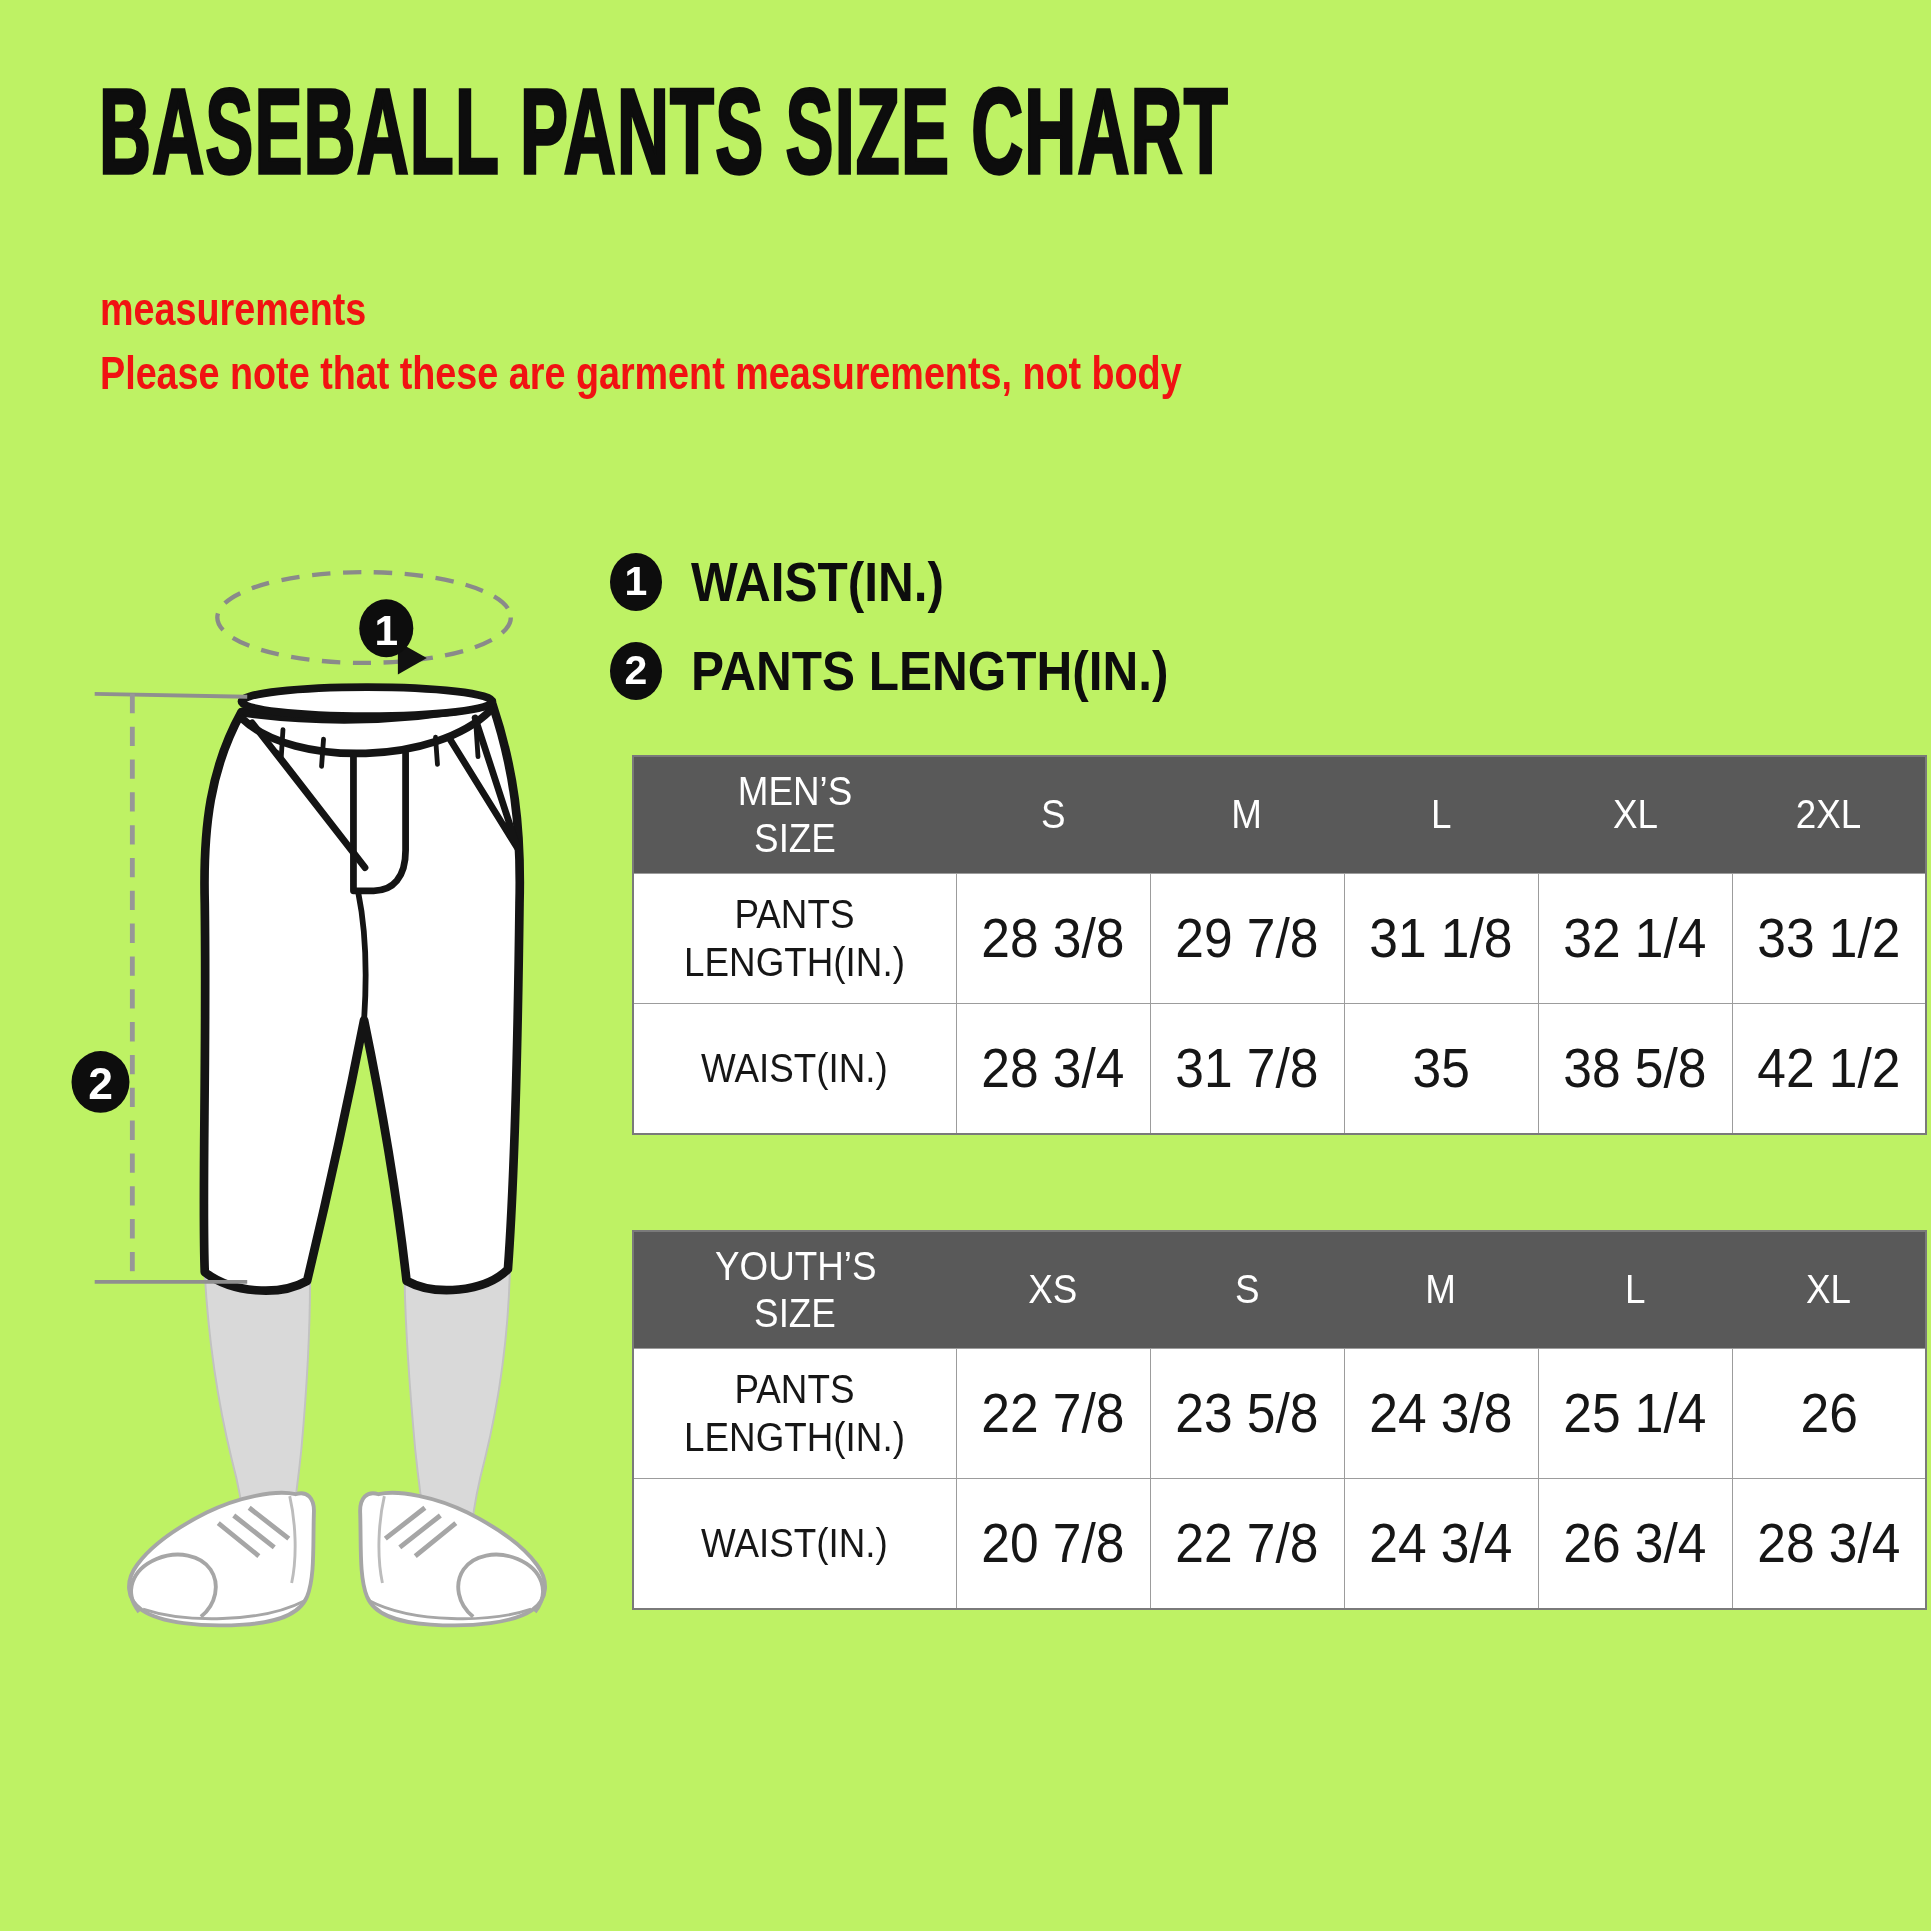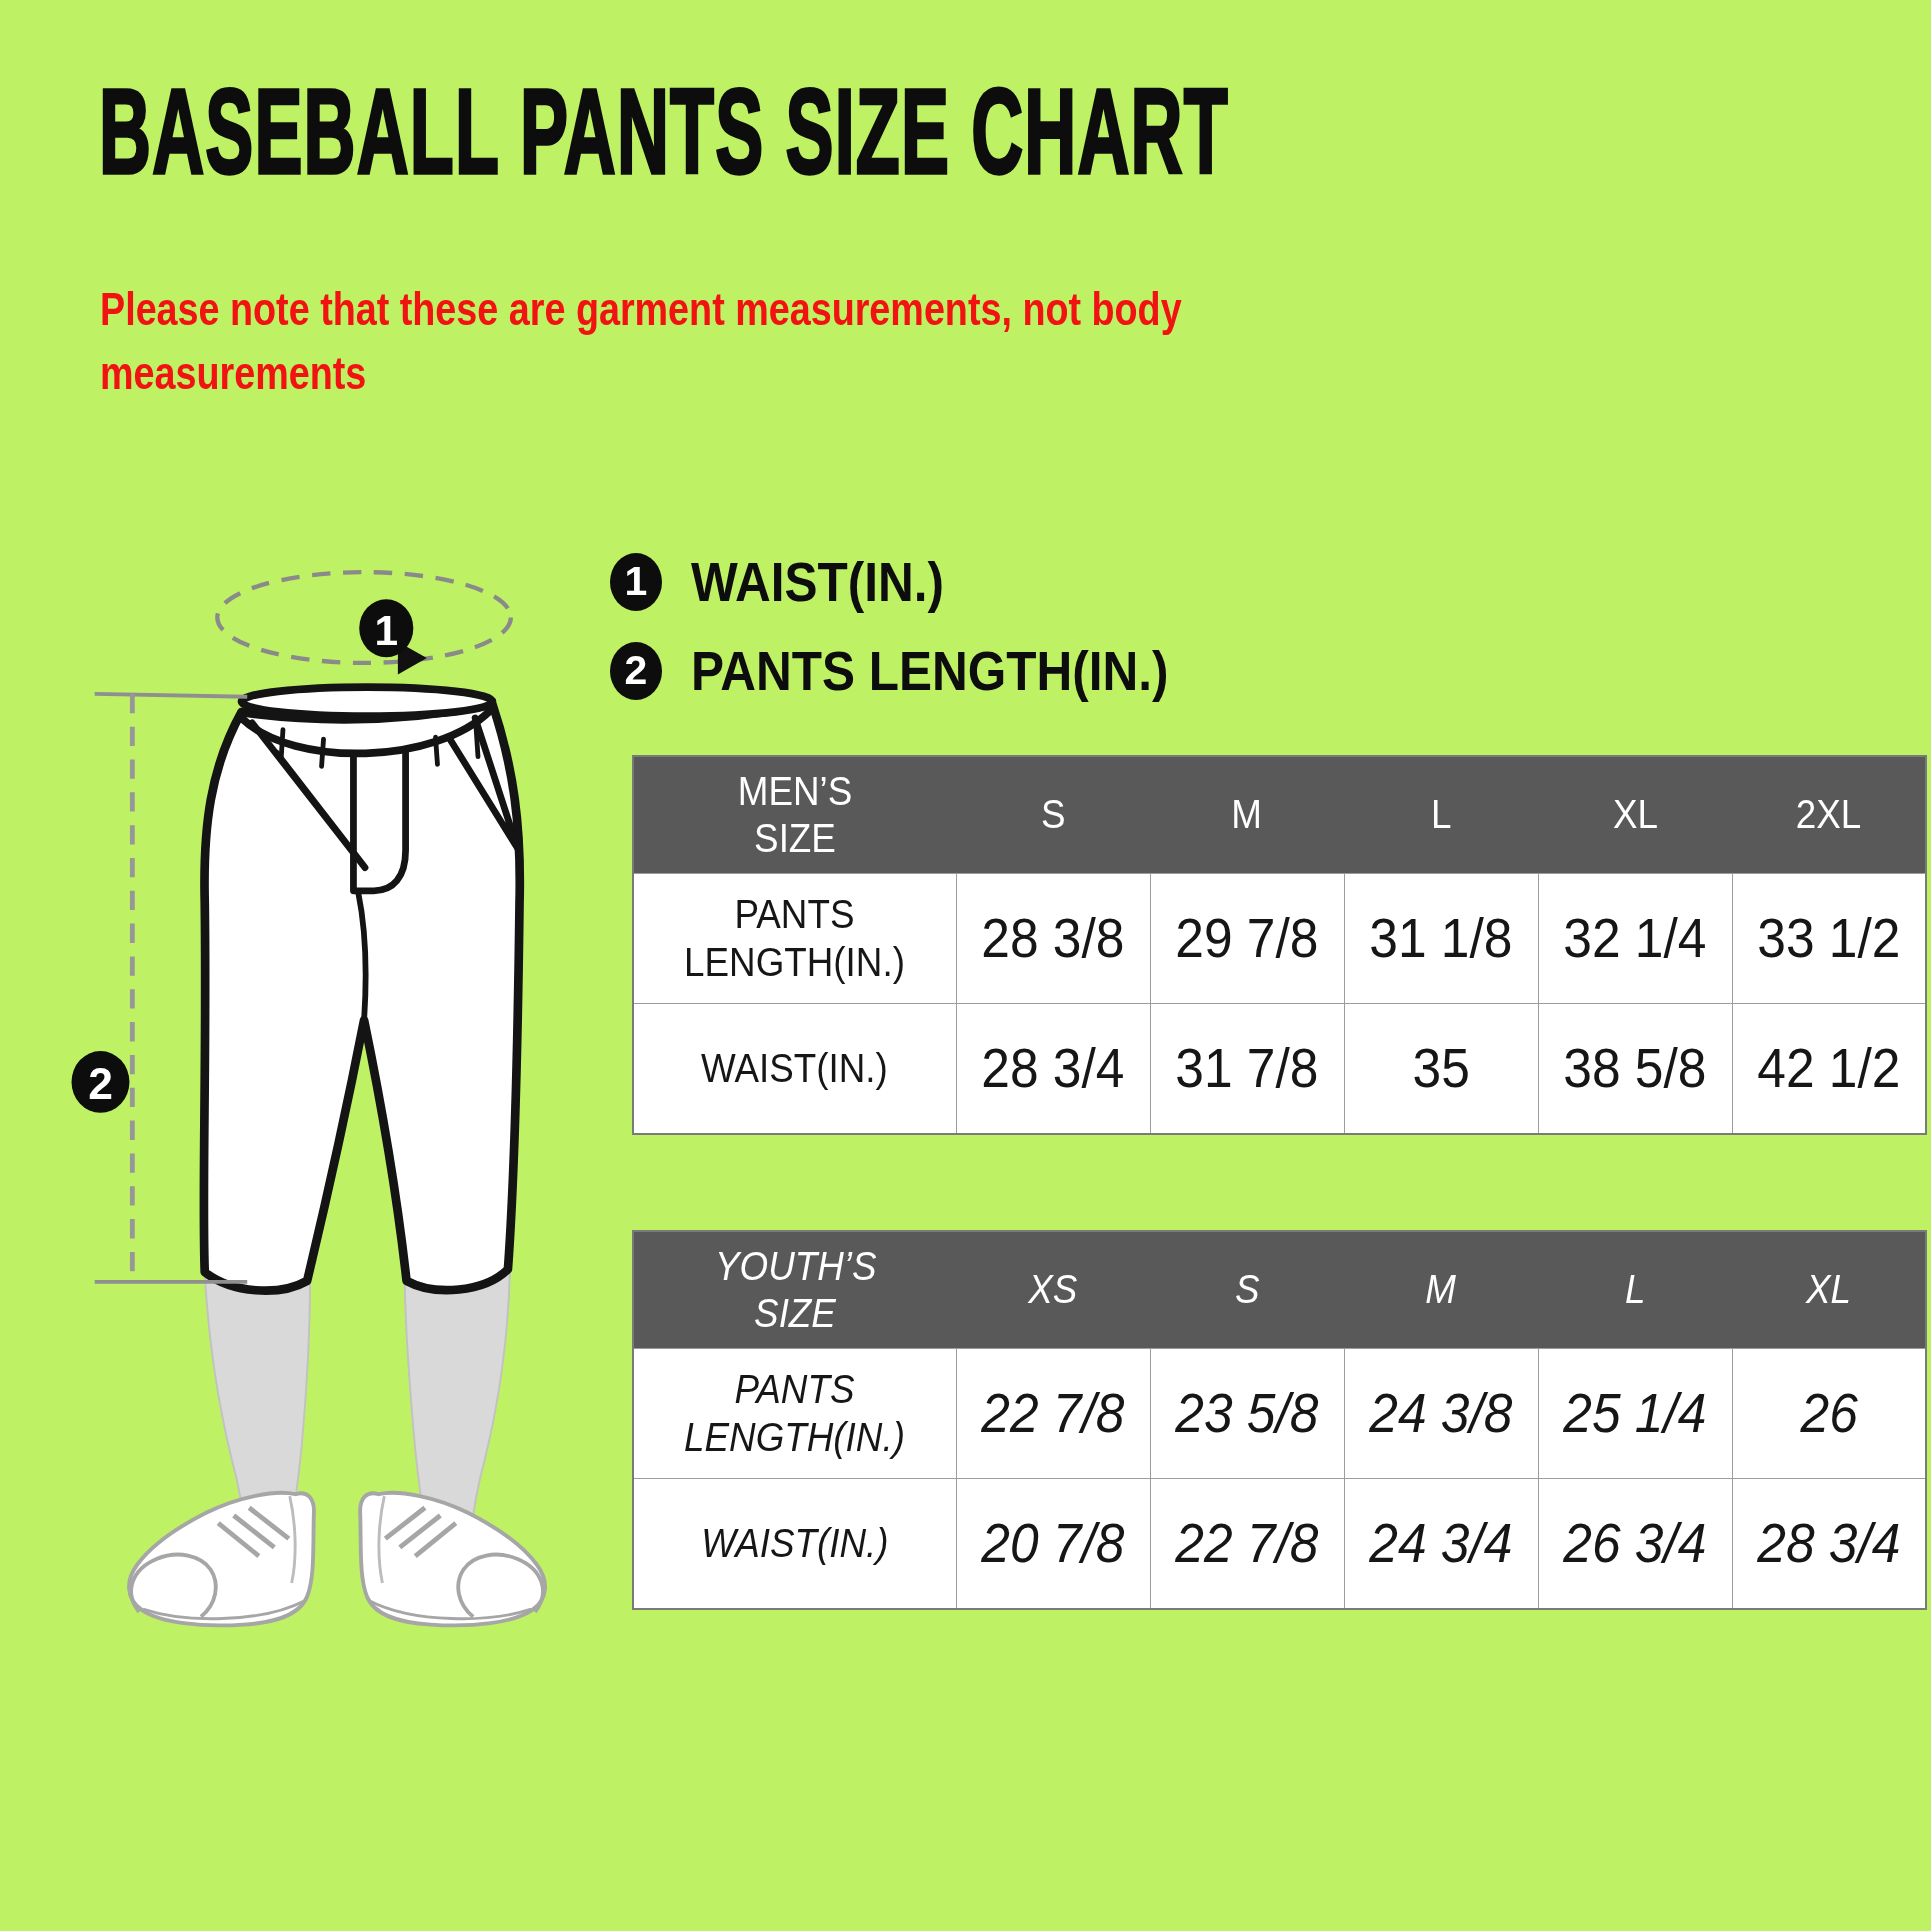--- a/index.html
+++ b/index.html
@@ -35,21 +35,21 @@
     font-size:55px;font-weight:bold;color:#0d0d0d;white-space:nowrap;
   }
   
   .diagram{position:absolute;left:58px;top:521px;width:560px;height:1120px;}
   
   table.size-table{
     position:absolute;left:632px;width:1294px;border-collapse:collapse;table-layout:fixed;
     border:2.9px solid var(--table-outer-border);background:#fff;
   }
   #mens-table{top:755px;}
-  #youths-table{top:1230px;font-style:italic;}
+  #youths-table{top:1230px;}
   table.size-table th{
     background:var(--table-header-bg);color:var(--table-header-text);
     height:114px;font-weight:normal;border:0;text-align:center;vertical-align:middle;
   }
   table.size-table td{
     height:127px;border:1.9px solid var(--table-border);
     text-align:center;vertical-align:middle;background:#fff;color:#161616;
   }
   .cellTxt{display:inline-block;transform:scaleX(0.92);transform-origin:center center;line-height:1.18;}
   th .cellTxt{font-size:40px;}
@@ -67,22 +67,22 @@
 </head>
 <body>
 
 <div class="canvas">
 
   <h1 class="title" style="margin:0;">
     <span class="stretch">BASEBALL PANTS SIZE CHART</span>
   </h1>
 
   <div class="note">
+    <div class="line"><span>measurements</span></div>
     <div class="line"><span>Please note that these are garment measurements, not body</span></div>
-    <div class="line"><span>measurements</span></div>
   </div>
 
   <svg class="diagram" viewBox="0 0 580 1160" xmlns="http://www.w3.org/2000/svg">
 
     <g>
       <path d="M152,780 C156,850 166,915 180,972 C188,1002 192,1025 193,1047 L240,1050 C244,1028 248,1000 252,962 C258,896 261,840 261,788 Z" fill="#d9d9d9" stroke="#c2c2c2" stroke-width="2"></path>
       <path d="M359,788 C360,840 364,896 370,962 C374,1000 378,1028 382,1050 L428,1047 C430,1025 434,1002 442,972 C456,915 466,850 468,778 Z" fill="#d9d9d9" stroke="#c2c2c2" stroke-width="2"></path>
     </g>
 
     <g id="shoeL">

